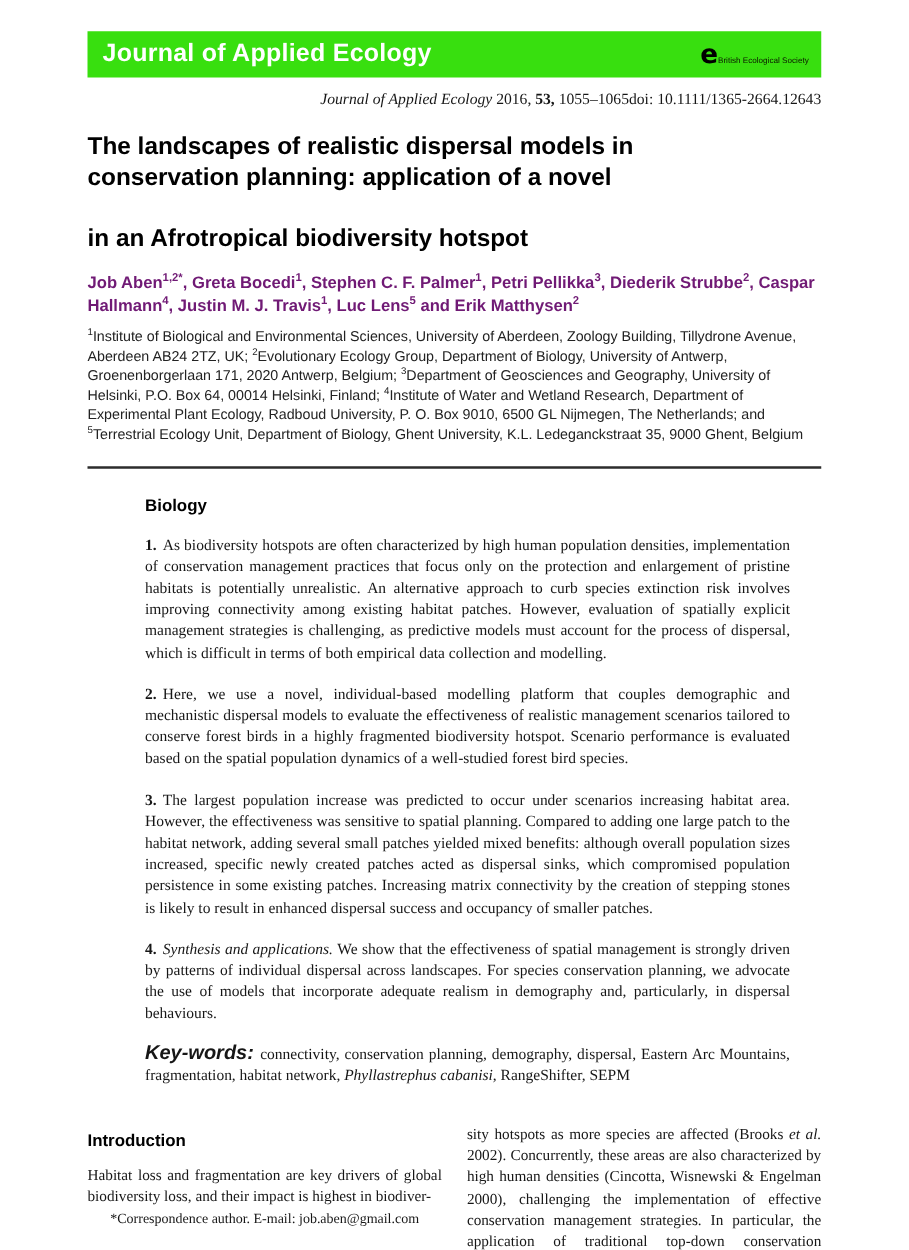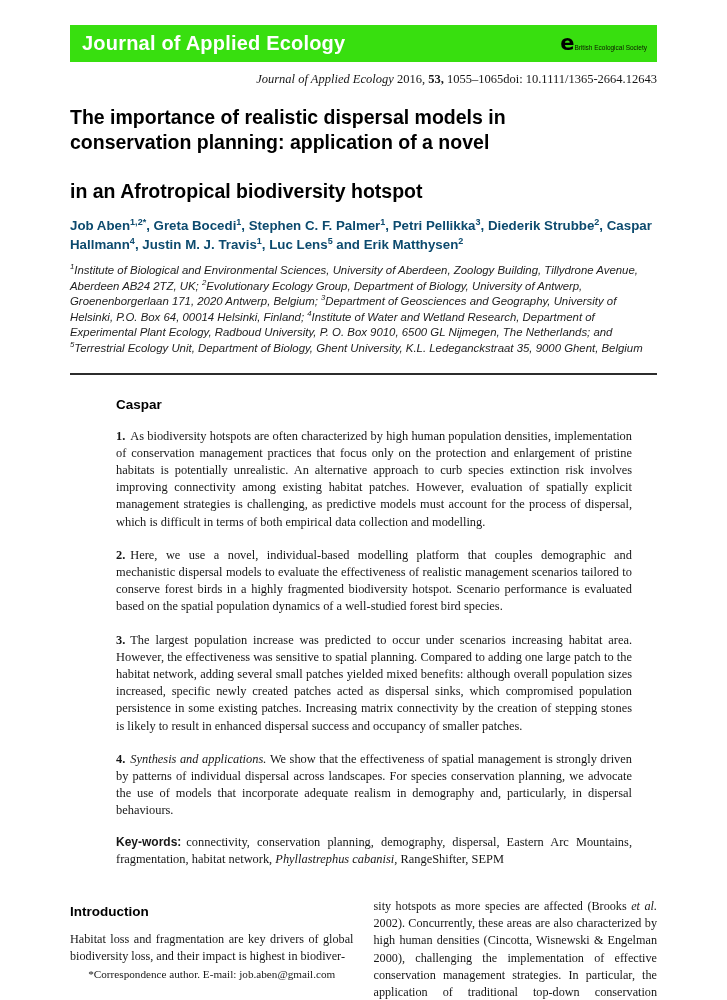--- a/index.html
+++ b/index.html
@@ -60,27 +60,26 @@
     font-size: 19.5px;
     line-height: 24.5px;
     color: #000;
     margin-top: 18px;
   }
   .authors {
     font-family: "Liberation Sans", sans-serif;
     font-weight: bold;
     font-size: 13.3px;
     line-height: 19px;
-    color: #0c4a6e;
+    color: #701a75;
     margin-top: 13px;
   }
   sup { font-size: 68%; line-height: 0; }
   .affiliations {
     font-family: "Liberation Sans", sans-serif;
-    font-style: italic;
     font-size: 11.4px;
     line-height: 15.6px;
     margin-top: 9px;
     color: #222;
   }
   .rule-thick { border-top: 2.5px solid #2c2c2c; margin-top: 16px; }
 
   
   .summary { margin: 22px 25px 0 46px; }
   .summary-heading, .col-heading {
@@ -99,22 +98,23 @@
   .snum { font-weight: bold; margin-right: 5px; }
   .keywords {
     font-size: 12.4px;
     line-height: 17.2px;
     text-align: justify;
     margin-top: 14px;
   }
   .kw-label {
     font-family: "Liberation Sans", sans-serif;
     font-weight: bold;
-    font-size: 12px;
+    font-size: 16px;
     margin-right: 5px;
+    font-style: italic;
   }
 
   
   .columns { display: flex; gap: 20px; margin-top: 30px; }
   .col {
     width: 286px;
     font-size: 12.2px;
     line-height: 17.2px;
     text-align: justify;
   }
@@ -137,30 +137,30 @@
   <div class="banner">
     <span class="banner-title">Journal of Applied Ecology</span>
     <span class="bes-logo"><span class="bes-e">e</span><span class="bes-caption">British Ecological Society</span></span>
   </div>
 
   <div class="cite-row">
     <span class="cite-left"><i>Journal of Applied Ecology</i><span> 2016, </span><b>53,</b><span> 1055–1065</span></span>
     <span class="cite-doi">doi: 10.1111/1365-2664.12643</span>
   </div>
 
-  <h1 class="title"><span>The importance of realistic dispersal models in</span><br><span>conservation planning: application of a novel</span><br><br><span>in an Afrotropical biodiversity hotspot</span></h1>
+  <h1 class="title"><span>The landscapes of realistic dispersal models in</span><br><span>conservation planning: application of a novel</span><br><br><span>in an Afrotropical biodiversity hotspot</span></h1>
 
   <p class="authors"><span><span></span><span>Job Aben</span><sup>1,2*</sup></span><span><span>, </span><span>Greta Bocedi</span><sup>1</sup></span><span><span>, </span><span>Stephen C. F. Palmer</span><sup>1</sup></span><span><span>, </span><span>Petri Pellikka</span><sup>3</sup></span><span><span>, </span><span>Diederik Strubbe</span><sup>2</sup></span><span><span>, </span><span>Caspar Hallmann</span><sup>4</sup></span><span><span>, </span><span>Justin M. J. Travis</span><sup>1</sup></span><span><span>, </span><span>Luc Lens</span><sup>5</sup></span><span><span> and </span><span>Erik Matthysen</span><sup>2</sup></span></p>
 
   <p class="affiliations"><span><sup>1</sup><span>Institute of Biological and Environmental Sciences, University of Aberdeen, Zoology Building, Tillydrone Avenue, Aberdeen AB24 2TZ, UK; </span></span><span><sup>2</sup><span>Evolutionary Ecology Group, Department of Biology, University of Antwerp, Groenenborgerlaan 171, 2020 Antwerp, Belgium; </span></span><span><sup>3</sup><span>Department of Geosciences and Geography, University of Helsinki, P.O. Box 64, 00014 Helsinki, Finland; </span></span><span><sup>4</sup><span>Institute of Water and Wetland Research, Department of Experimental Plant Ecology, Radboud University, P. O. Box 9010, 6500 GL Nijmegen, The Netherlands; and </span></span><span><sup>5</sup><span>Terrestrial Ecology Unit, Department of Biology, Ghent University, K.L. Ledeganckstraat 35, 9000 Ghent, Belgium</span></span></p>
 
   <div class="rule-thick"></div>
 
   <div class="summary">
-    <h2 class="summary-heading">Caspar</h2>
+    <h2 class="summary-heading">Biology</h2>
     <p class="sitem"><b class="snum">1.</b><i></i><span>As biodiversity hotspots are often characterized by high human population densities, implementation of conservation management practices that focus only on the protection and enlargement of pristine habitats is potentially unrealistic. An alternative approach to curb species extinction risk involves improving connectivity among existing habitat patches. However, evaluation of spatially explicit management strategies is challenging, as predictive models must account for the process of dispersal, which is difficult in terms of both empirical data collection and modelling.</span></p>
     <p class="sitem"><b class="snum">2.</b><i></i><span>Here, we use a novel, individual-based modelling platform that couples demographic and mechanistic dispersal models to evaluate the effectiveness of realistic management scenarios tailored to conserve forest birds in a highly fragmented biodiversity hotspot. Scenario performance is evaluated based on the spatial population dynamics of a well-studied forest bird species.</span></p>
     <p class="sitem"><b class="snum">3.</b><i></i><span>The largest population increase was predicted to occur under scenarios increasing habitat area. However, the effectiveness was sensitive to spatial planning. Compared to adding one large patch to the habitat network, adding several small patches yielded mixed benefits: although overall population sizes increased, specific newly created patches acted as dispersal sinks, which compromised population persistence in some existing patches. Increasing matrix connectivity by the creation of stepping stones is likely to result in enhanced dispersal success and occupancy of smaller patches.</span></p>
     <p class="sitem"><b class="snum">4.</b><i>Synthesis and applications. </i><span>We show that the effectiveness of spatial management is strongly driven by patterns of individual dispersal across landscapes. For species conservation planning, we advocate the use of models that incorporate adequate realism in demography and, particularly, in dispersal behaviours.</span></p>
     <p class="keywords"><b class="kw-label">Key-words:</b><span>connectivity, conservation planning, demography, dispersal, Eastern Arc Mountains, fragmentation, habitat network, </span><i>Phyllastrephus cabanisi</i><span>, RangeShifter, SEPM</span></p>
   </div>
 
   <div class="columns">
     <div class="col">
       <h2 class="col-heading">Introduction</h2>

